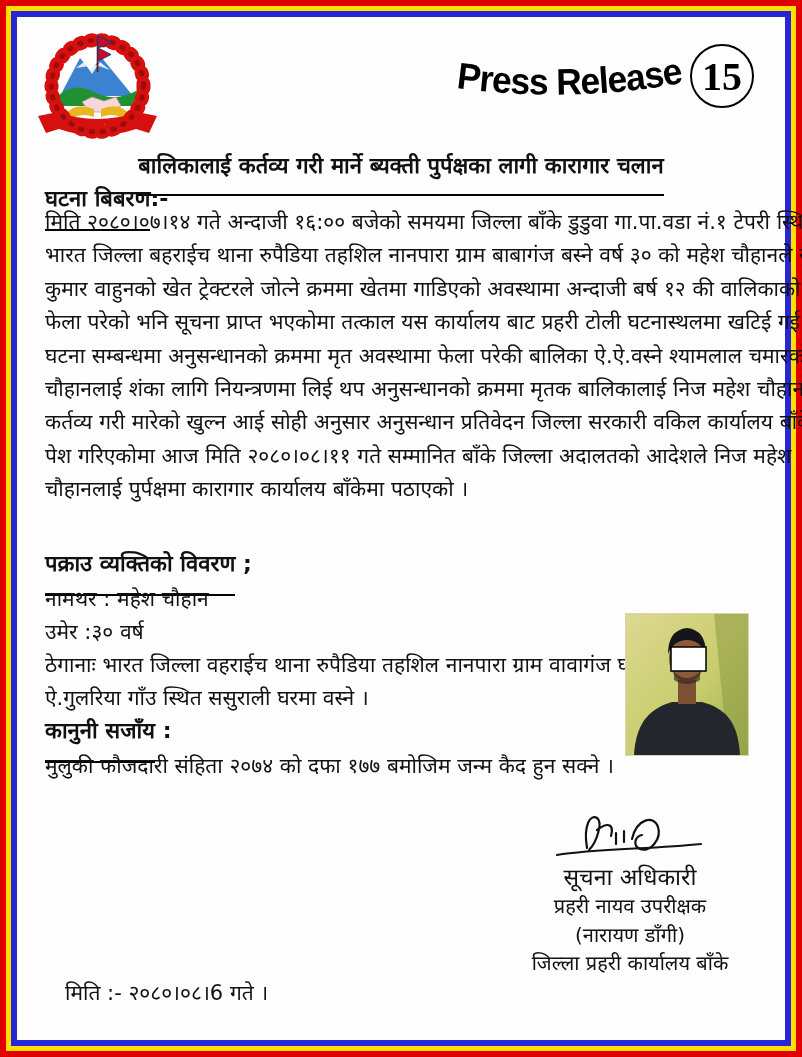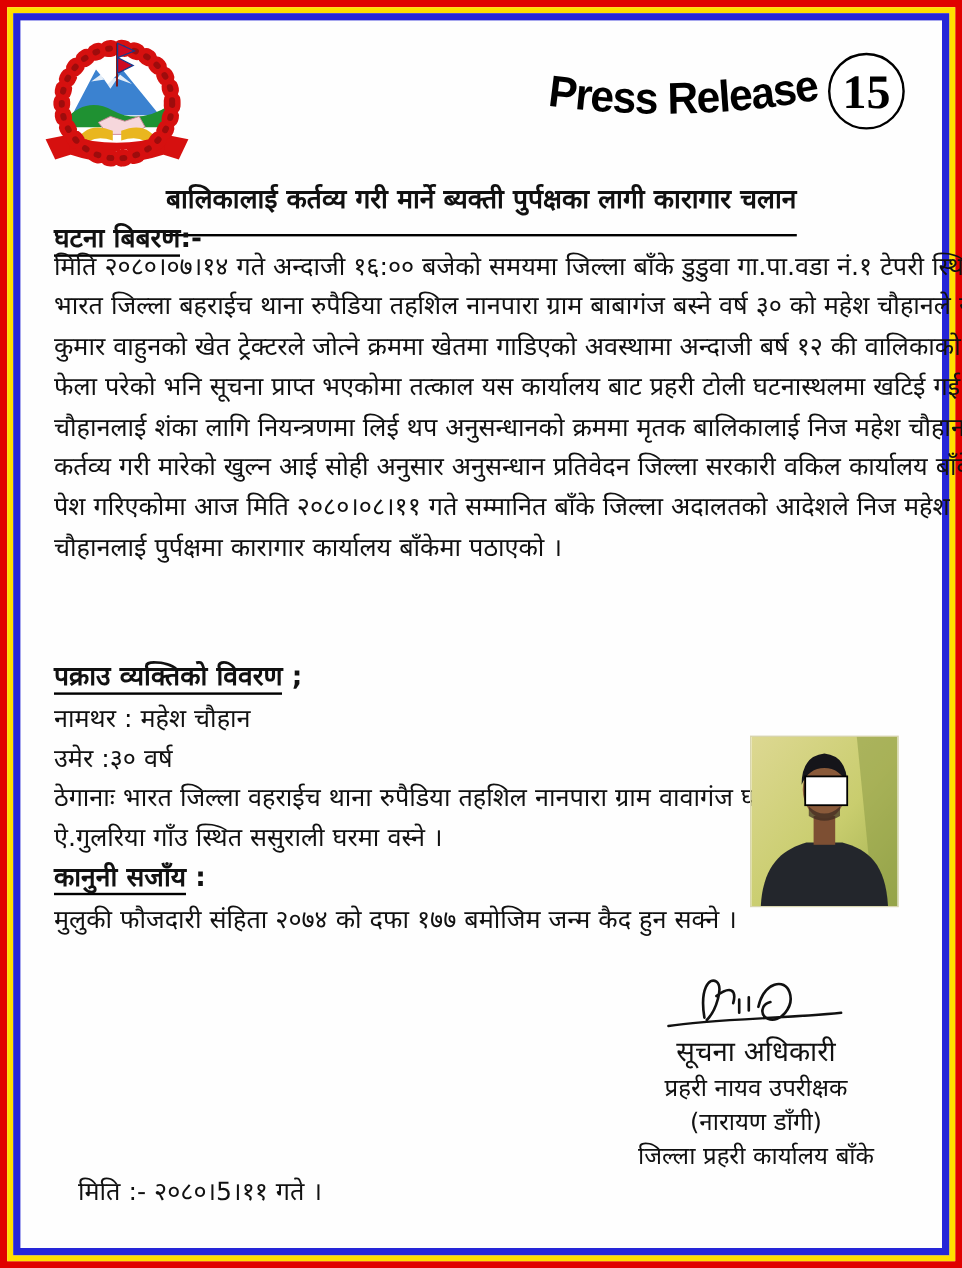--- a/index.html
+++ b/index.html
@@ -23,21 +23,21 @@
     border:2px solid #000;border-radius:50%;
     display:flex;align-items:center;justify-content:center;
     font-family:"Liberation Serif","DejaVu Serif",serif;
     font-size:40px;font-weight:700;color:#000;background:#fff;
   }
   
   .doc-title{left:40px;top:149px;width:722px;text-align:center;font-size:22px;font-weight:700;}
   .doc-title .u{border-bottom:2px solid #000;padding-bottom:16px;}
   
   .sec-heading{font-size:22px;font-weight:700;white-space:nowrap;}
-  .sec-heading .u{border-bottom:2px solid #000;padding-bottom:0;}
+  .sec-heading .u{border-bottom:2px solid #000;padding-bottom:18px;}
   #heading-incident{left:45px;top:182px;}
   #heading-arrested{left:45px;top:547px;}
   #heading-legal{left:45px;top:714px;}
   
   .para{left:45px;top:206px;width:714px;font-size:21px;}
   .para .pline{height:33.4px;line-height:33.4px;white-space:nowrap;}
   .detail-line{font-size:21px;white-space:nowrap;line-height:30px;text-align:right;}
   #det-0{left:45px;top:584px;}
   #det-1{left:45px;top:617px;}
   #det-2{left:45px;top:650px;}
@@ -106,20 +106,21 @@
 
   <div class="abs sec-heading" id="heading-incident">
     <span class="u">घटना बिबरण</span><span>:-</span>
   </div>
 
   <div class="abs para">
     <div class="pline">मिति २०८०।०७।१४ गते अन्दाजी १६:०० बजेको समयमा जिल्ला बाँके डुडुवा गा.पा.वडा नं.१ टेपरी स्थित</div>
     <div class="pline">भारत जिल्ला बहराईच थाना रुपैडिया तहशिल नानपारा ग्राम बाबागंज बस्ने वर्ष ३० को महेश चौहानले राम</div>
     <div class="pline">कुमार वाहुनको खेत ट्रेक्टरले जोत्ने क्रममा खेतमा गाडिएको अवस्थामा अन्दाजी बर्ष १२ की वालिकाको शव</div>
     <div class="pline">फेला परेको भनि सूचना प्राप्त भएकोमा तत्काल यस कार्यालय बाट प्रहरी टोली घटनास्थलमा खटिई गई सो</div>
+    <div class="pline">घटना सम्बन्धमा अनुसन्धानको क्रममा मृत अवस्थामा फेला परेकी बालिका ऐ.ऐ.वस्ने श्यामलाल चमारको</div>
     <div class="pline">चौहानलाई शंका लागि नियन्त्रणमा लिई थप अनुसन्धानको क्रममा मृतक बालिकालाई निज महेश चौहानले नै</div>
     <div class="pline">कर्तव्य गरी मारेको खुल्न आई सोही अनुसार अनुसन्धान प्रतिवेदन जिल्ला सरकारी वकिल कार्यालय बाँकेमा</div>
     <div class="pline">पेश गरिएकोमा आज मिति २०८०।०८।११ गते सम्मानित बाँके जिल्ला अदालतको आदेशले निज महेश</div>
     <div class="pline">चौहानलाई पुर्पक्षमा कारागार कार्यालय बाँकेमा पठाएको ।</div>
   </div>
 
   <div class="abs sec-heading" id="heading-arrested">
     <span class="u">पक्राउ व्यक्तिको विवरण</span><span> ;</span>
   </div>
   <div class="abs detail-line" id="det-0">नामथर : महेश चौहान</div>
@@ -159,15 +160,15 @@
     </svg>
   </div>
 
   <div class="abs sig-block">
     <div class="sig-role">सूचना अधिकारी</div>
     <div class="sig-line">प्रहरी नायव उपरीक्षक</div>
     <div class="sig-line">(नारायण डाँगी)</div>
     <div class="sig-line">जिल्ला प्रहरी कार्यालय बाँके</div>
   </div>
 
-  <div class="abs date-line">मिति :- २०८०।5।११ गते ।</div>
+  <div class="abs date-line">मिति :- २०८०।०८।6 गते ।</div>
 
 </div>
 
 </body></html>

